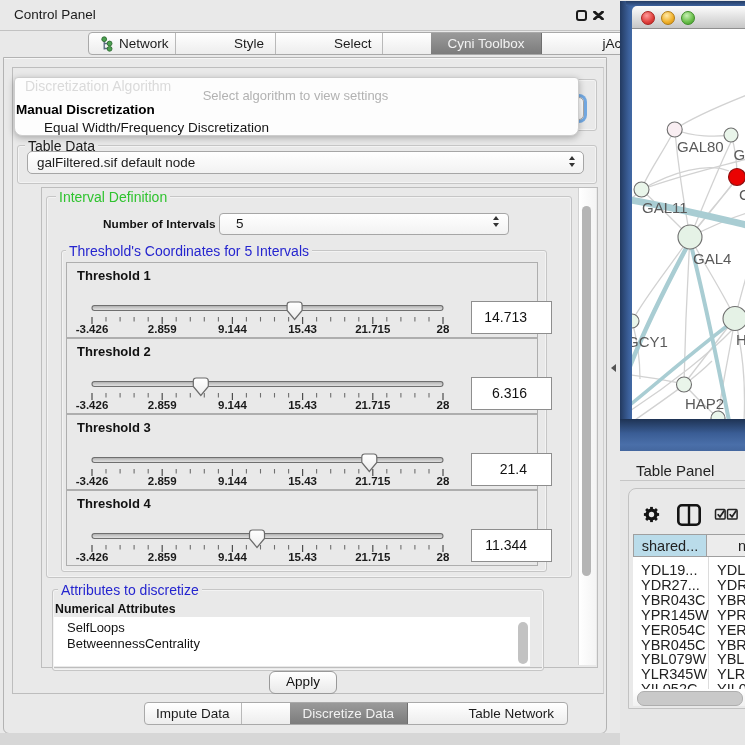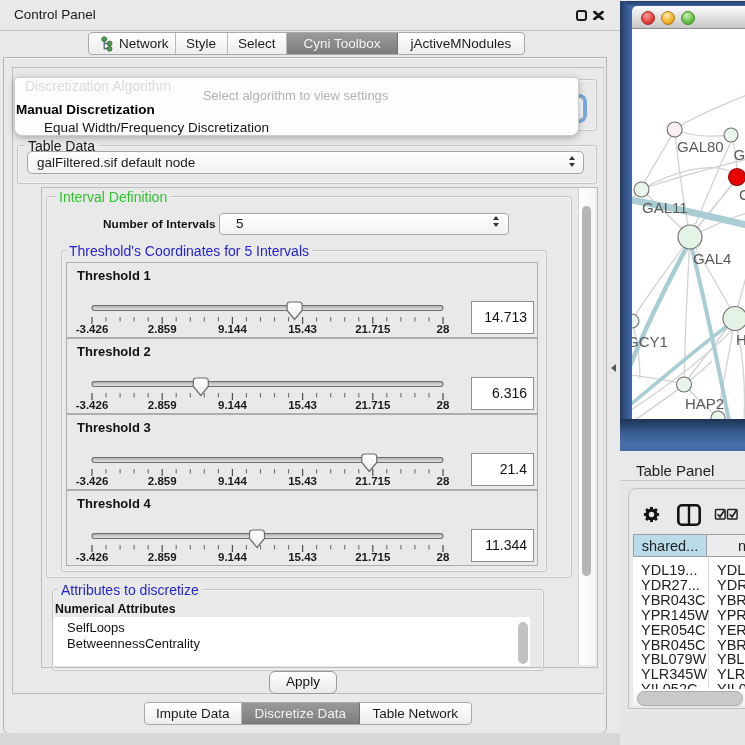--- a/index.html
+++ b/index.html
@@ -4,21 +4,21 @@
 html,body{margin:0;padding:0;}
 body{width:745px;height:745px;position:relative;overflow:hidden;
  font-family:"Liberation Sans",sans-serif;background:#e9e9e9;}
 .abs{position:absolute;}
 
 #titlebar{left:0;top:0;width:620px;height:30px;background:#e9e9e9;border-bottom:1px solid #c2c2c2;}
 #title{left:14px;top:7px;font-size:13.5px;color:#1c1c1c;}
 #btnmin{left:576px;top:10px;width:7px;height:7px;border:2px solid #1a1a1a;border-radius:3px;background:#e9e9e9;}
 
 .tabstrip{display:flex;border:1px solid #a9a9a9;border-radius:4px;overflow:hidden;
- background:linear-gradient(#ffffff,#ededed);height:21px;}
+ background:linear-gradient(#ffffff,#ededed);height:21px;gap:48px;}
 .tab{font-size:13.5px;color:#1c1c1c;padding:0 9px;line-height:21px;border-right:1px solid #b9b9b9;}
 .tab:last-child{border-right:none;}
 .tab.dark{background:linear-gradient(#9a9a9a,#7c7c7c);color:#f2f2f2;border-right-color:#6f6f6f;}
 #toptabs{left:88px;top:32px;}
 #bottabs{left:144px;top:702px;}
 
 #content{left:3px;top:57px;width:602px;height:675px;background:#e9e9e9;
  border:1px solid #b3b3b3;border-radius:0 0 6px 6px;box-shadow:inset 0 1px 0 #f6f6f6;}
 #subpanel{left:12px;top:67px;width:590px;height:625px;border:1px solid #bdbdbd;border-right-color:#cfcfcf;background:#e9e9e9;}
 
@@ -27,21 +27,21 @@
 
 .combo{background:linear-gradient(#ffffff,#f2f2f2);border:1px solid #a6a6a6;border-radius:5px;
  font-size:13.5px;color:#1a1a1a;}
 .arrows{position:absolute;width:9px;}
 .arrows .up{width:0;height:0;border-left:3.8px solid transparent;border-right:3.8px solid transparent;border-bottom:4.5px solid #333;margin-bottom:2.5px;}
 .arrows .dn{width:0;height:0;border-left:3.8px solid transparent;border-right:3.8px solid transparent;border-top:4.5px solid #333;}
 
 .tbox{left:66px;width:470px;height:74px;border:1px solid #aeaeae;background:#e9e9e9;}
 .tlabel{position:absolute;left:10px;top:5px;font-weight:bold;font-size:13px;color:#111;}
 .vbox{position:absolute;left:404px;top:38px;width:55px;height:31px;background:#fff;
- border:1px solid #8e8e8e;font-size:14px;color:#111;text-align:right;line-height:31px;padding-right:6px;}
+ border:1px solid #8e8e8e;font-size:14px;color:#111;text-align:right;line-height:31px;padding-right:24px;}
 
 #attrlist{left:54px;top:617px;width:476px;height:49px;background:#fff;font-size:13px;color:#141414;}
 #attrlist div{padding-left:13px;line-height:16px;}
 #attrlist{padding-top:3px;box-sizing:border-box;}
 
 #apply{left:269px;top:671px;width:66px;height:21px;border:1px solid #999;border-radius:6px;
  background:linear-gradient(#ffffff,#e9e9e9);font-size:13.5px;color:#111;text-align:center;line-height:20px;}
 
 #popup{left:14px;top:77px;width:563px;height:57px;background:#fdfdfd;
  border:1px solid #cdcdcd;border-radius:4px 4px 8px 8px;box-shadow:0 2px 7px rgba(0,0,0,0.28);}

